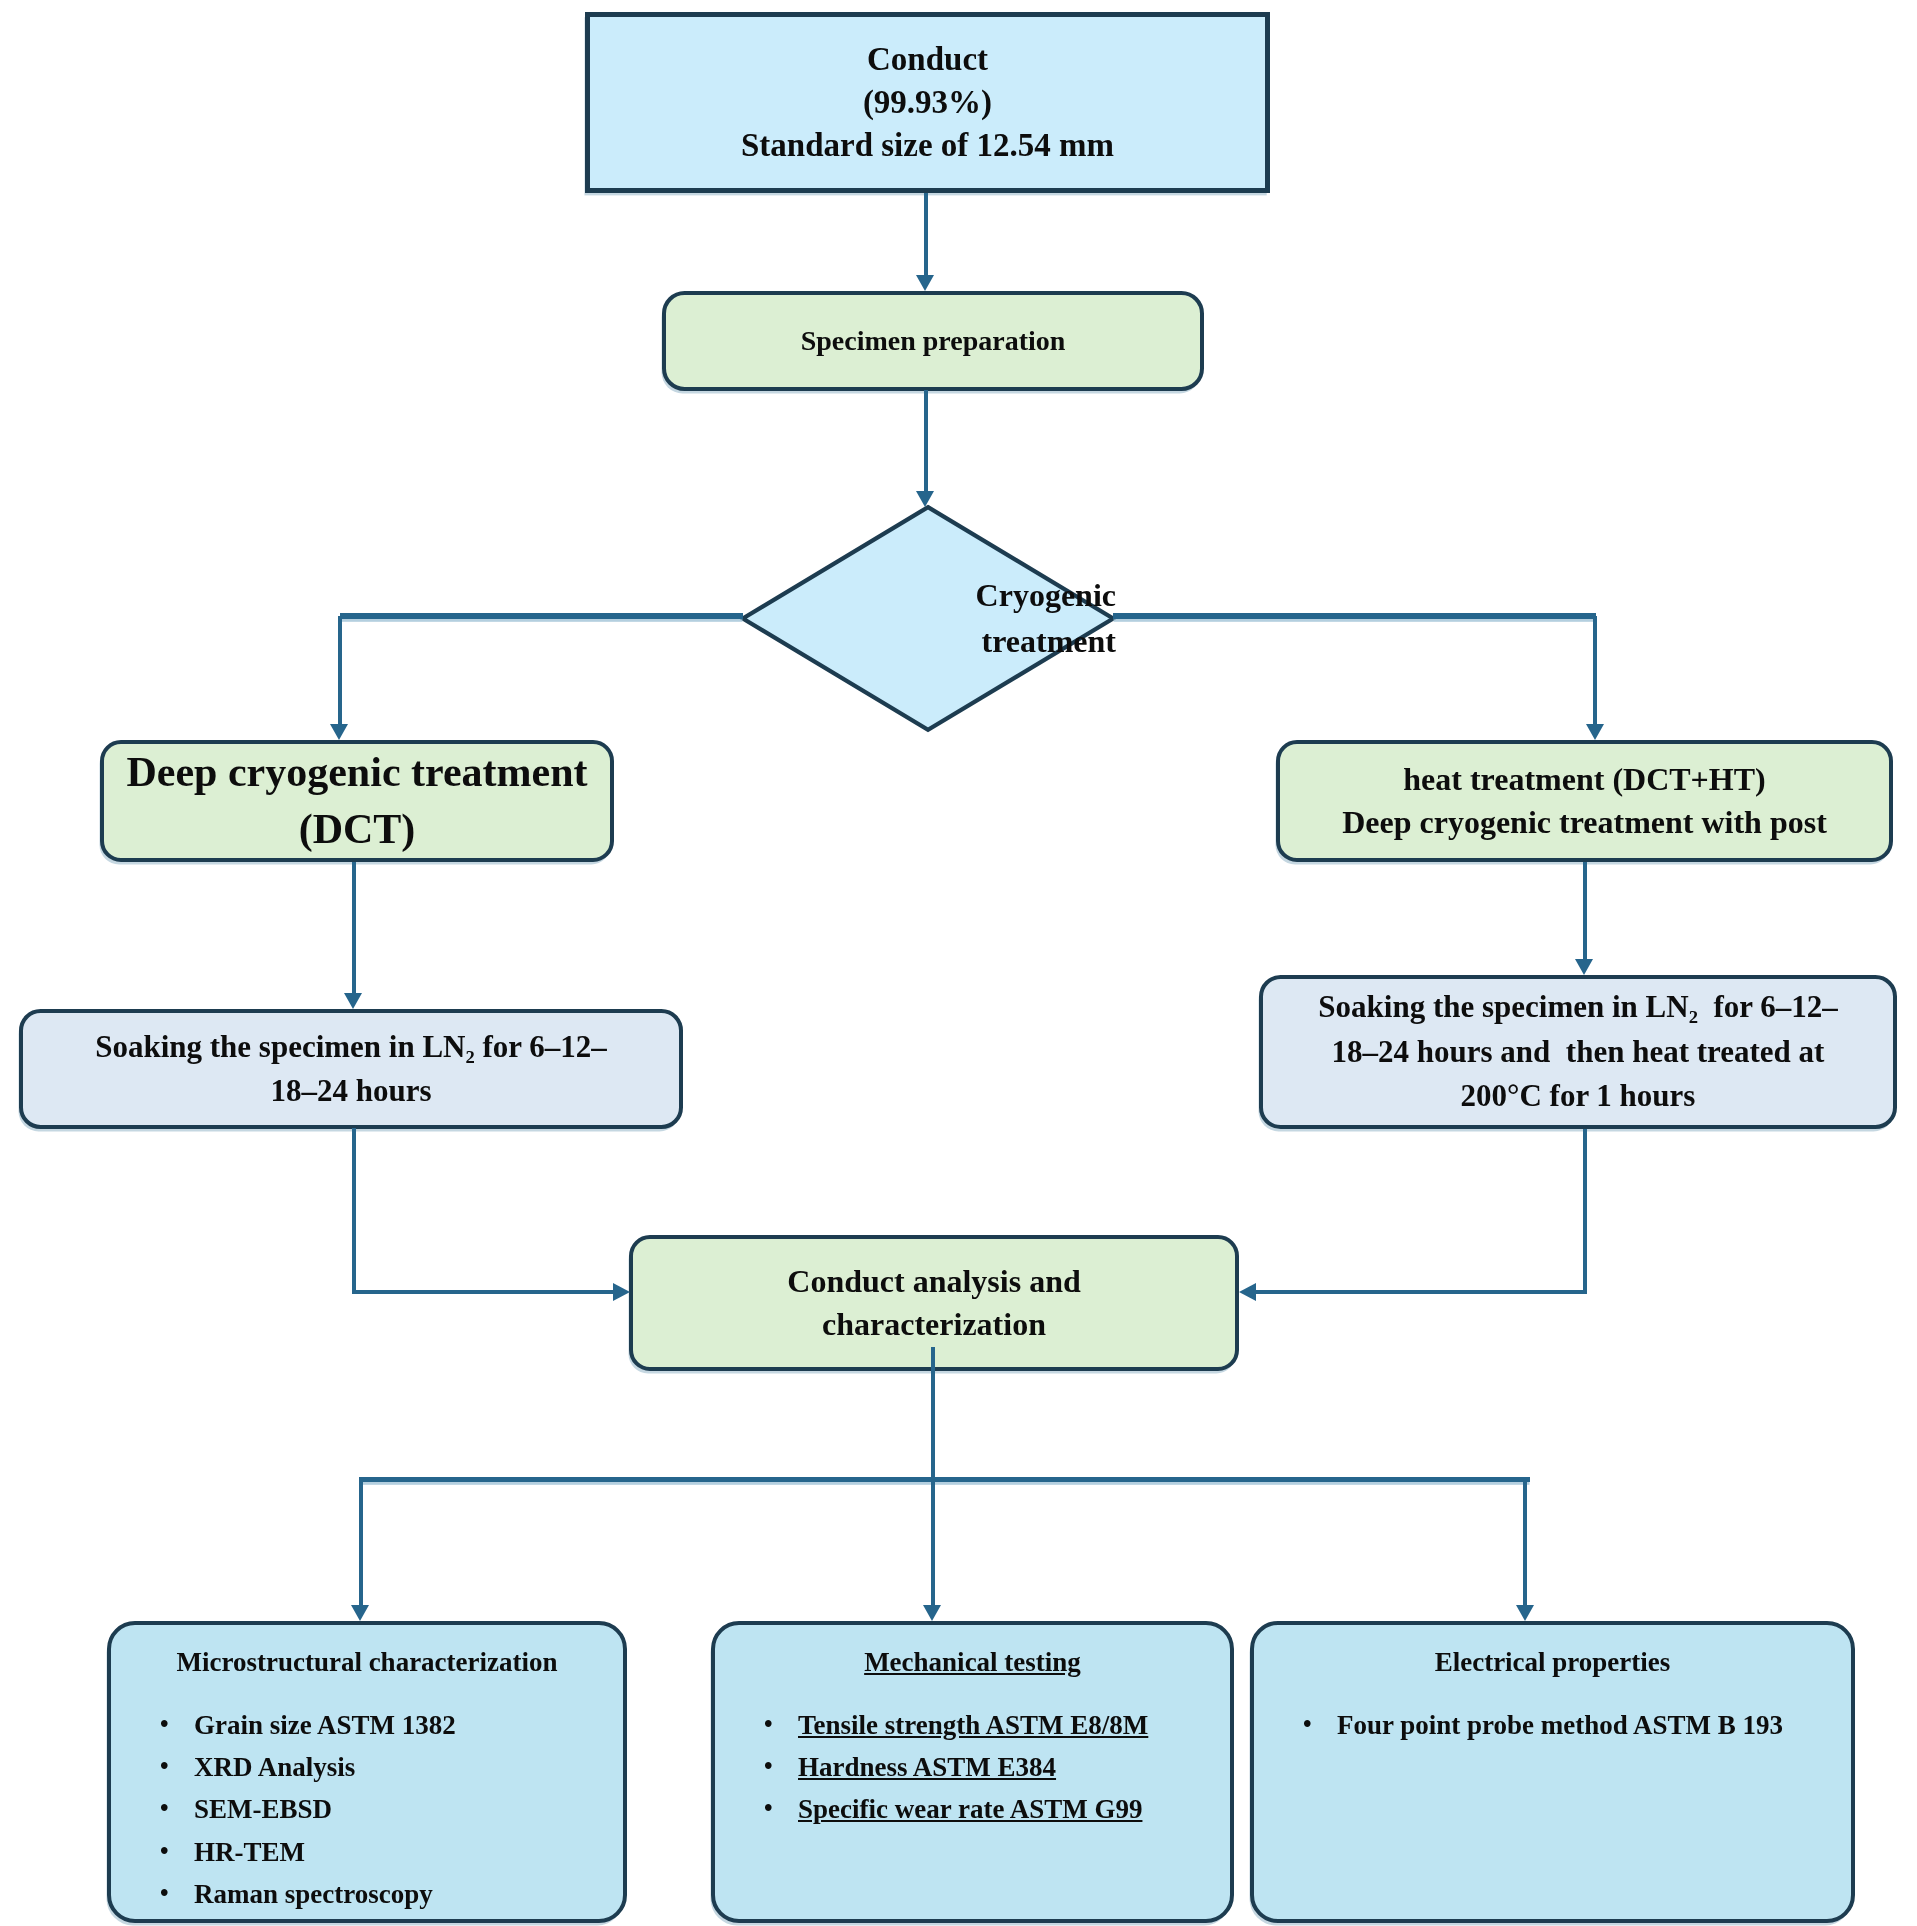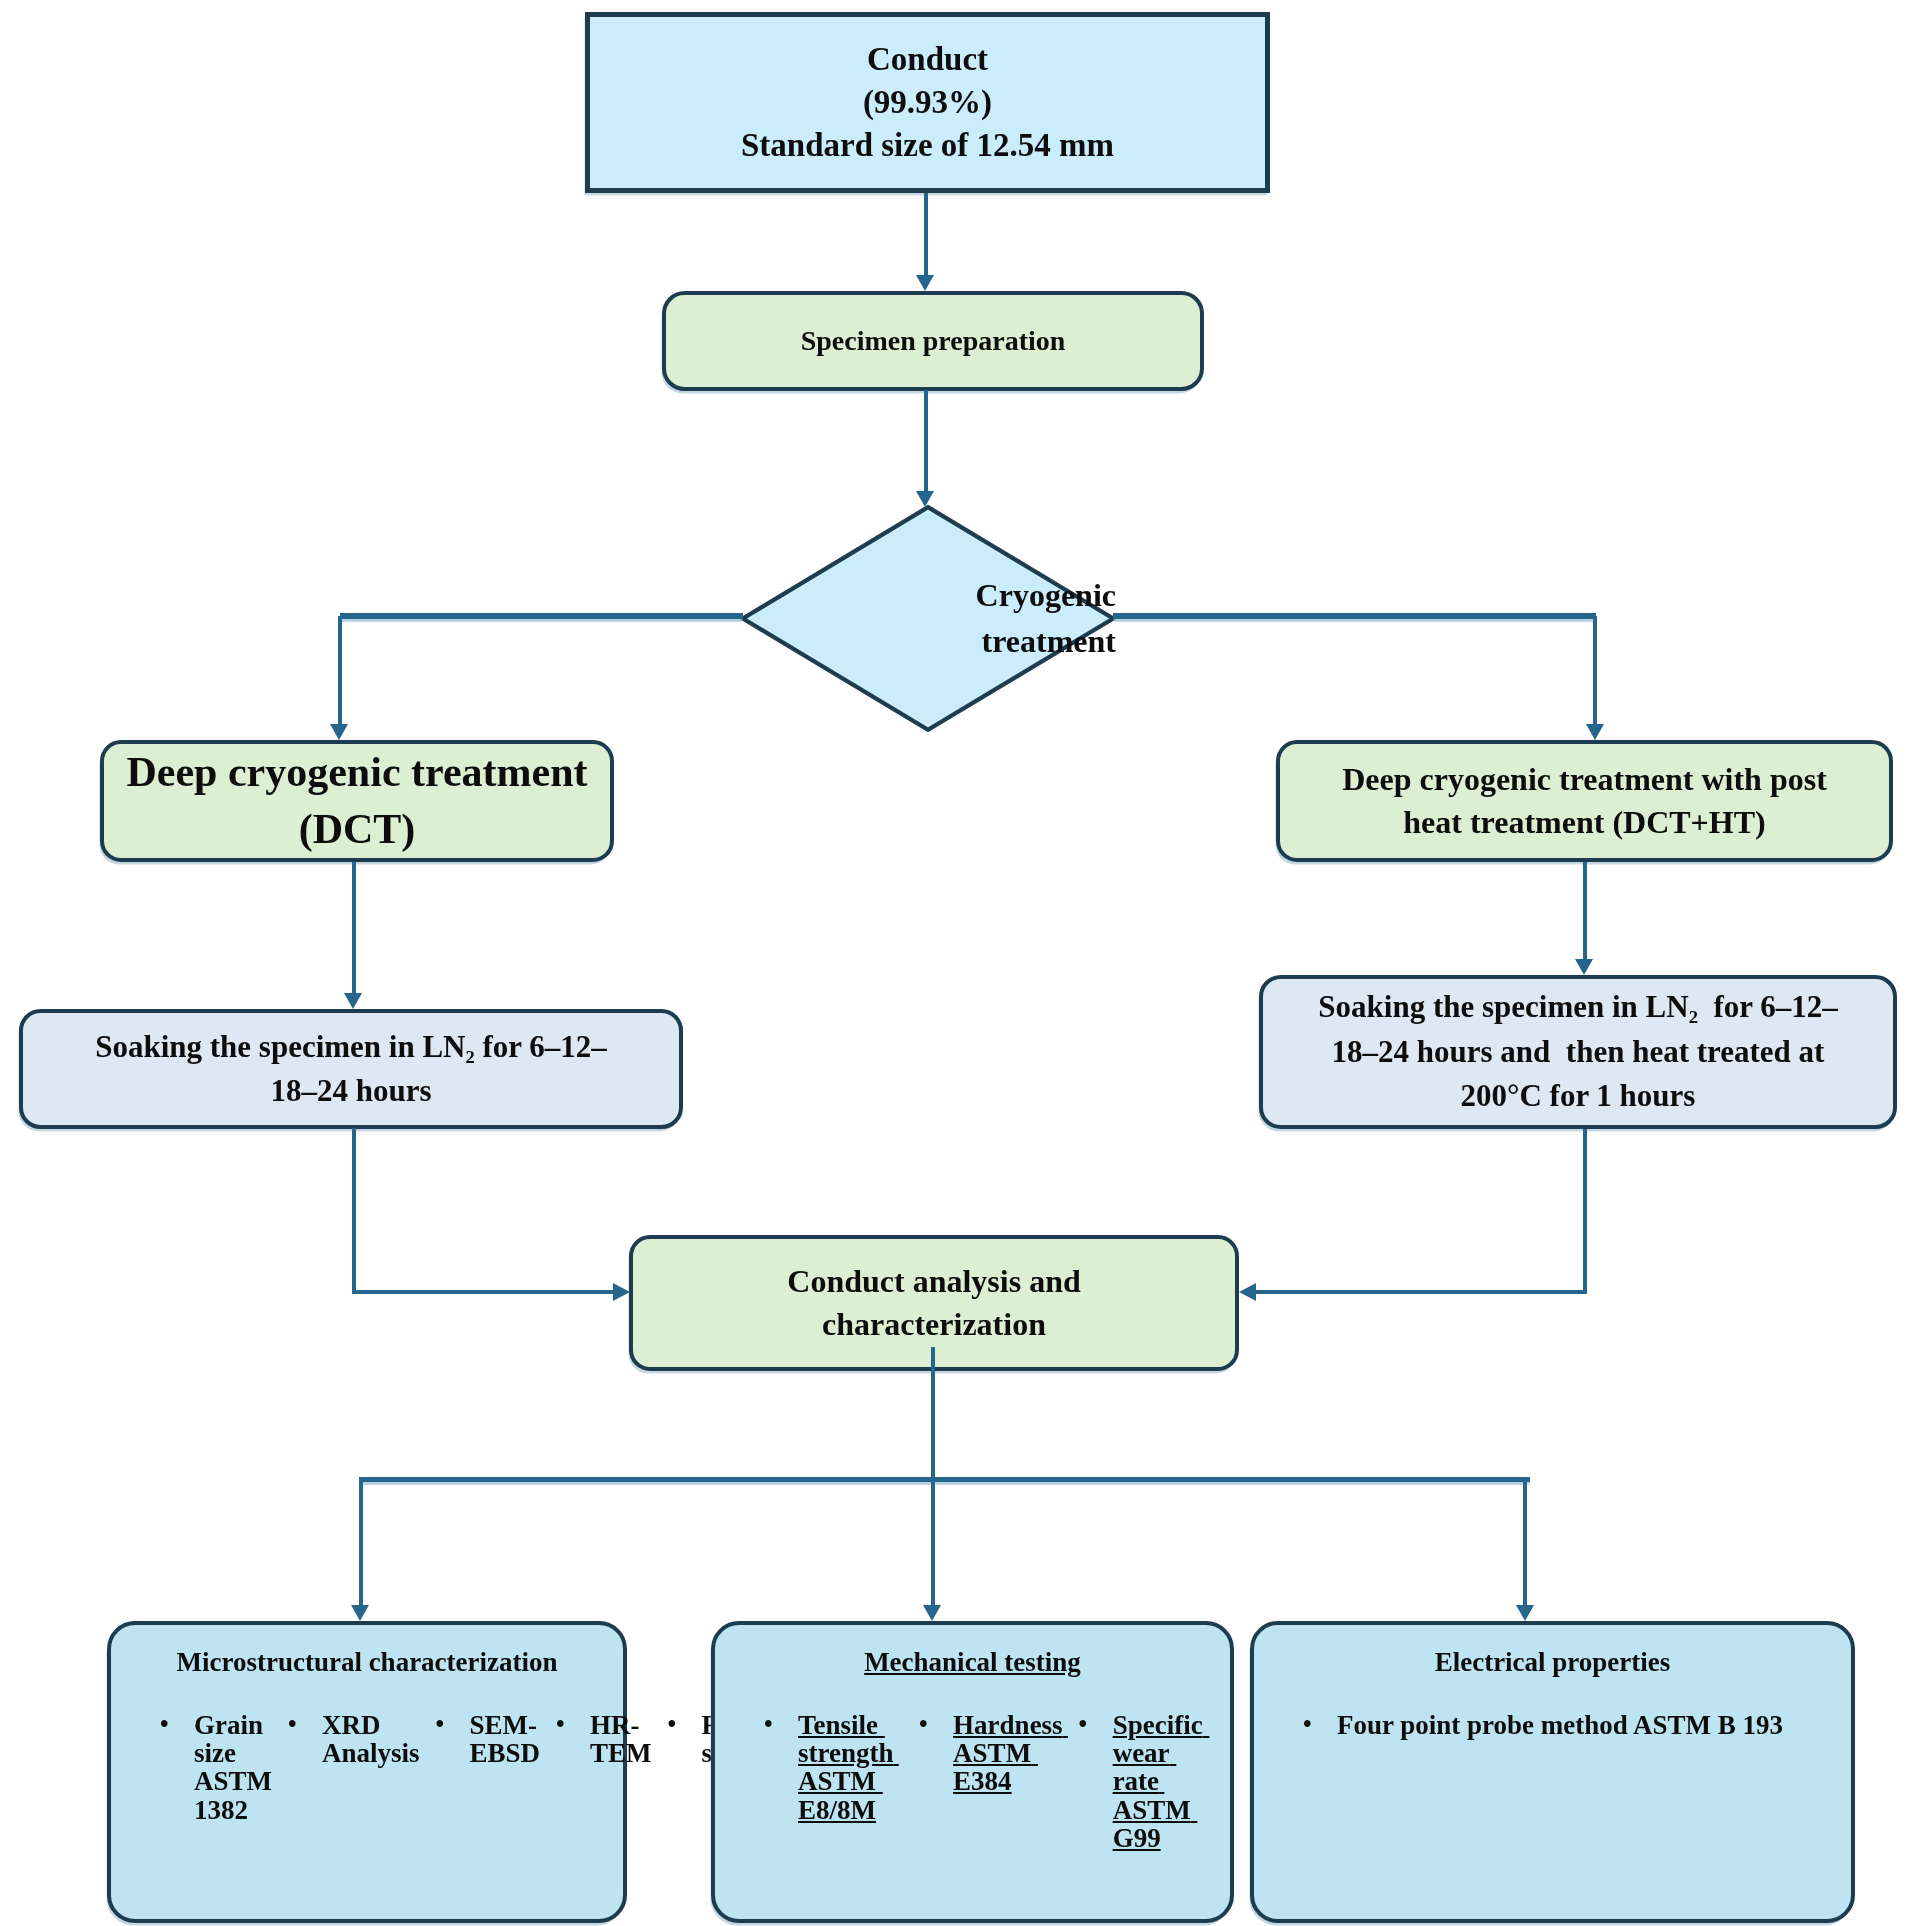--- a/index.html
+++ b/index.html
@@ -23,21 +23,21 @@
   #soak2{left:1259px;top:975px;width:638px;height:154px;border-radius:21.6px;font-size:31px;line-height:1.45;}
   #conduct{left:629px;top:1235px;width:610px;height:136px;border-radius:21px;font-size:32px;line-height:1.35;}
 
   .bbox{top:1621px;height:302px;border-radius:28px;font-size:27px;
         justify-content:flex-start;padding:23px 14px 14px;}
   #micro{left:107px;width:520px;}
   #mech{left:711px;width:523px;text-decoration:underline;}
   #elec{left:1250px;width:605px;}
   .btitle{font-size:27px;line-height:1.1;}
   .bullets{margin-top:33px;width:100%;box-sizing:border-box;padding-left:33px;
-           display:flex;flex-direction:row;gap:14px;align-items:flex-start;text-align:left;}
+           display:flex;flex-direction:column;gap:14px;align-items:flex-start;text-align:left;}
   .bullet-item{position:relative;padding-left:36px;font-size:27px;line-height:1.05;white-space:pre-wrap;}
   .bullet-item::before{content:"\2022";position:absolute;left:1.9px;top:0px;font-size:24.5px;}
 
   #diamond-svg{position:absolute;left:740px;top:504px;width:376px;height:229px;}
   #diamond-label{position:absolute;left:740px;top:504px;width:376px;height:229px;
                  display:flex;flex-direction:column;justify-content:center;align-items:flex-end;
                  font-size:32px;line-height:1.42;text-align:center;}
 
   .vline,.hline{position:absolute;background:var(--line);}
   .vline{width:3.8px;}
@@ -72,22 +72,22 @@
       <div class="text-line">Cryogenic</div>
       <div class="text-line">treatment</div>
     </div>
 
   <div class="node green" id="dct">
       <div class="text-line">Deep cryogenic treatment</div>
       <div class="text-line">(DCT)</div>
     </div>
 
   <div class="node green" id="dctht">
+      <div class="text-line">heat treatment (DCT+HT)</div>
       <div class="text-line">Deep cryogenic treatment with post</div>
-      <div class="text-line">heat treatment (DCT+HT)</div>
     </div>
 
   <div class="node pale" id="soak1">
       <div class="text-line">Soaking the specimen in LN₂ for 6–12–</div>
       <div class="text-line">18–24 hours</div>
     </div>
 
   <div class="node pale" id="soak2">
       <div class="text-line">Soaking the specimen in LN₂  for 6–12–</div>
       <div class="text-line">18–24 hours and  then heat treated at</div>

